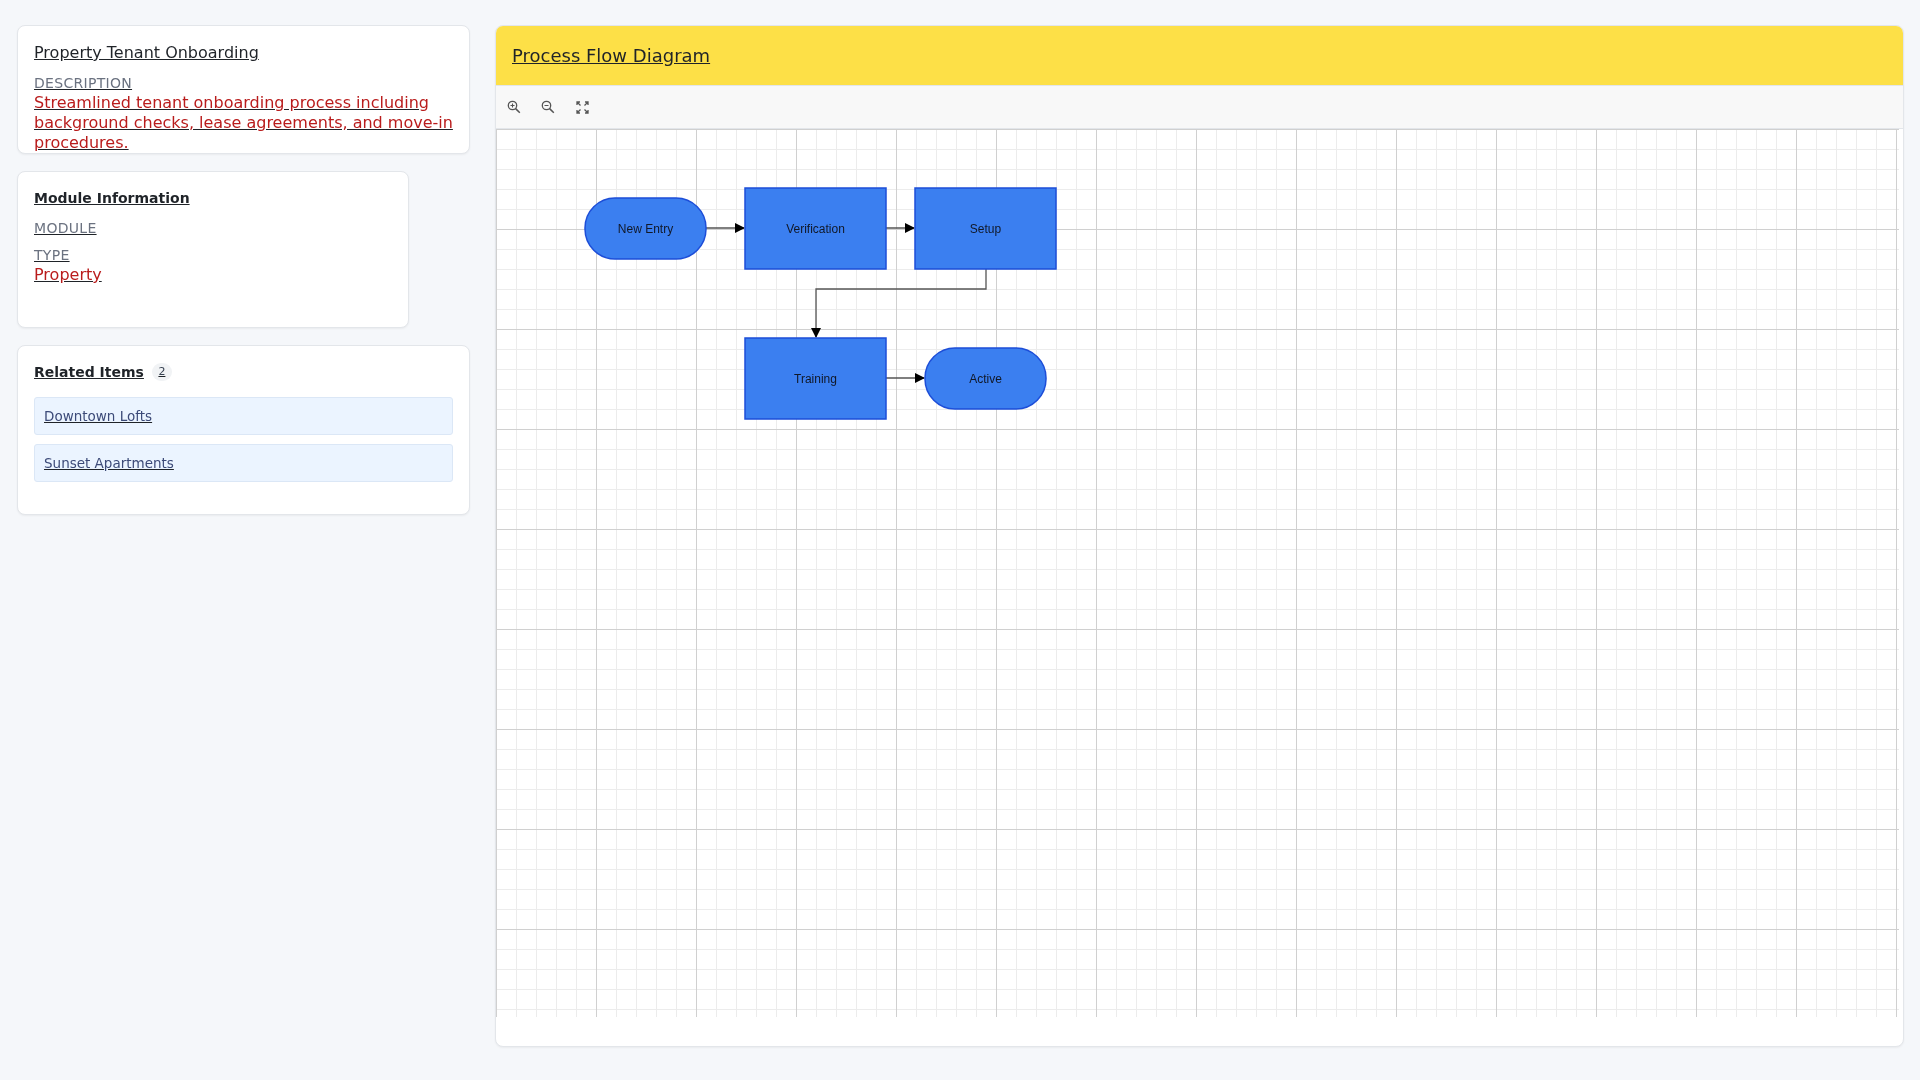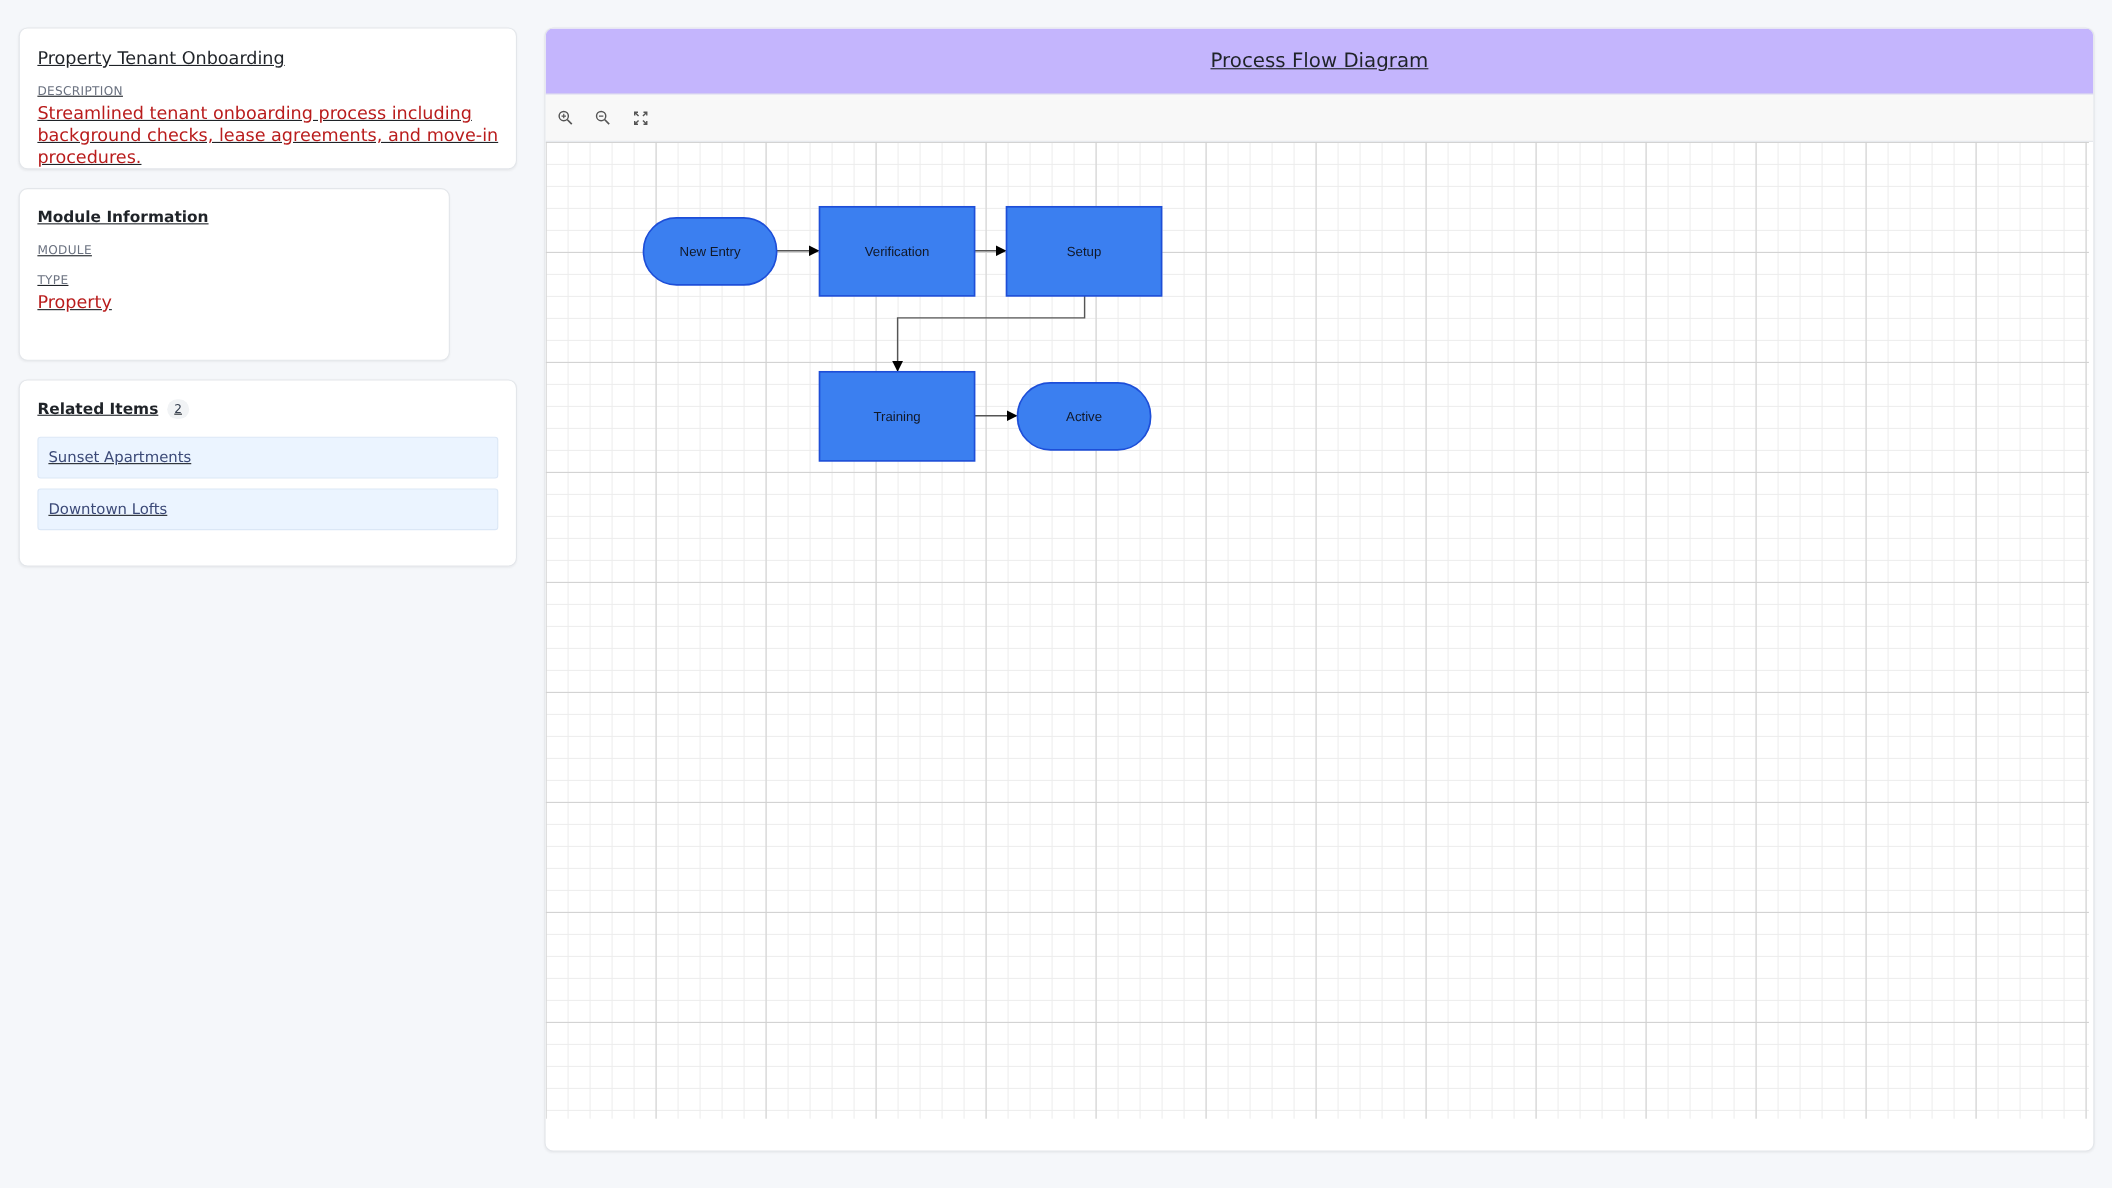--- a/index.html
+++ b/index.html
@@ -17,42 +17,42 @@
     border-radius: 8px;
     box-shadow: 0 1px 2px rgba(0,0,0,0.05);
     text-decoration: underline;
   }
   #card-overview { left: 17px; top: 25px; width: 453px; height: 129px; padding: 17px 16px; }
   #card-module   { left: 17px; top: 171px; width: 392px; height: 157px; padding: 16px 16px; }
   #card-related  { left: 17px; top: 345px; width: 453px; height: 170px; padding: 16px 16px; }
 
   .card-title { font-size: 16px; font-weight: 500; color: #1f2328; line-height: 20px; }
   #card-module .card-title, #card-related .card-title { font-size: 14px; font-weight: 600; }
-  .field-label { font-size: 11px; color: #6b7280; letter-spacing: 0.3px; text-transform: uppercase; margin-top: 13px; line-height: 14px; }
+  .field-label { font-size: 14px; color: #6b7280; letter-spacing: 0.3px; text-transform: uppercase; margin-top: 13px; line-height: 14px; }
   .field-value { font-size: 16px; color: #b91c1c; line-height: 20px; margin-top: 3px; }
   #card-module .field-label { }
   #card-module .field-label + .field-value { margin-top: 3px; }
 
   .related-head { display: flex; align-items: center; gap: 8px; }
   .badge {
     display: inline-block; min-width: 20px; height: 18px; padding: 0 6px;
     border-radius: 9px; background: #f1f3f5; color: #374151;
     font-size: 11px; line-height: 18px; text-align: center;
   }
   .related-list { margin-top: 15px; display: flex; flex-direction: column; gap: 9px; }
   .related-item {
     height: 38px; padding: 0 9px; line-height: 36px;
     background: #ebf4ff; border: 1px solid #dbe7f6; border-radius: 3px;
     color: #3c4a78; font-size: 13.5px; cursor: pointer;
   }
 
   #card-diagram { left: 495px; top: 25px; width: 1409px; height: 1022px; overflow: hidden; background: #ffffff; }
   .diagram-header {
-    height: 60px; background: #c4b5fd; border-bottom: 1px solid #e3e6ea;
-    padding: 0 16px; display: flex; align-items: center; justify-content: center;
+    height: 60px; background: #fde047; border-bottom: 1px solid #e3e6ea;
+    padding: 0 16px; display: flex; align-items: center;
   }
   .diagram-title { font-size: 18px; font-weight: 500; color: #1f2328; }
   .diagram-toolbar {
     height: 43px; background: #f8f8f8; border-bottom: 1px solid #e3e6ea;
     display: flex; align-items: center; padding-left: 8px; gap: 14px;
   }
   .tool-btn {
     width: 20px; height: 20px; display: flex; align-items: center; justify-content: center;
     cursor: pointer; color: #555;
   }
@@ -85,22 +85,22 @@
   <div class="field-label">TYPE</div>
   <div class="field-value">Property</div>
 </div>
 
 <div class="card" id="card-related">
   <div class="related-head">
     <span class="card-title">Related Items</span>
     <span class="badge">2</span>
   </div>
   <div class="related-list">
+    <div class="related-item">Downtown Lofts</div>
     <div class="related-item">Sunset Apartments</div>
-    <div class="related-item">Downtown Lofts</div>
   </div>
 </div>
 
 <div class="card" id="card-diagram">
   <div class="diagram-header">
     <span class="diagram-title">Process Flow Diagram</span>
   </div>
   <div class="diagram-toolbar">
     <div class="tool-btn" title="Zoom in">
       <svg width="14" height="14" viewBox="0 0 14 14">

